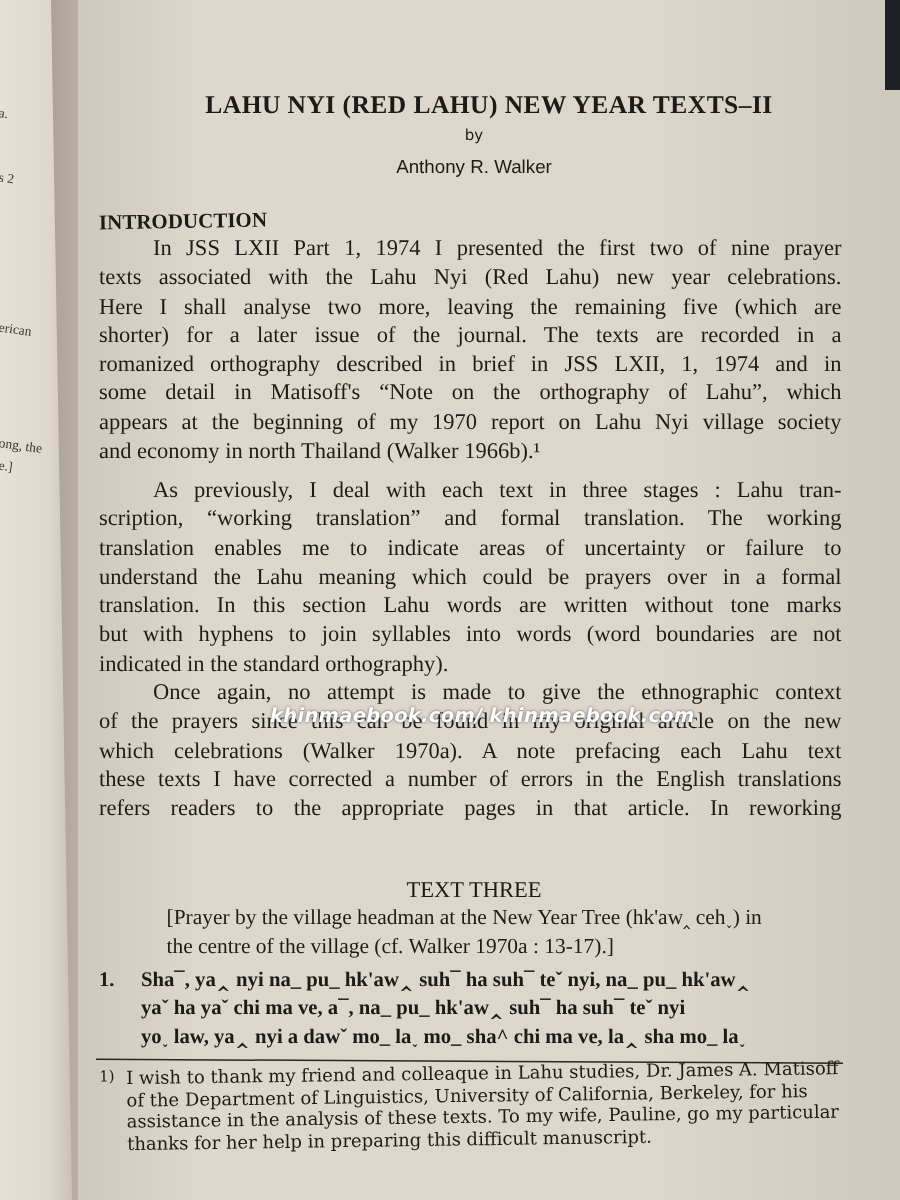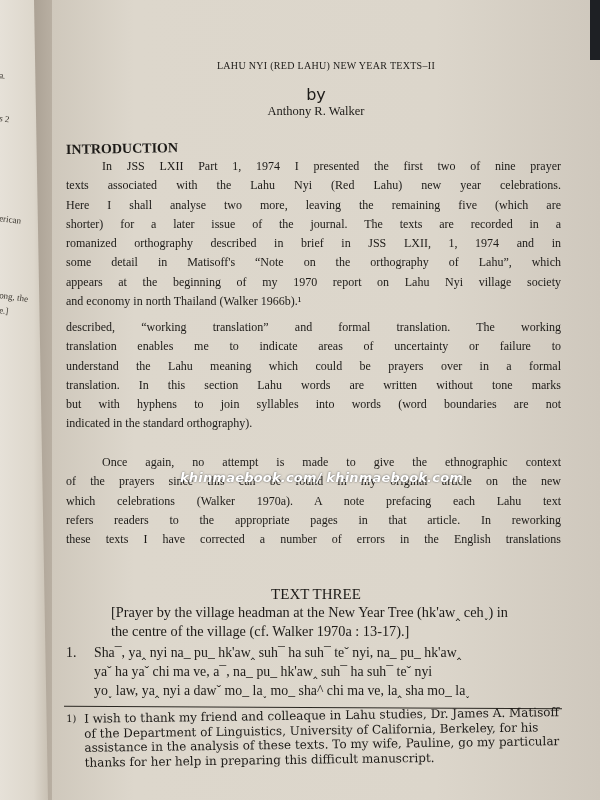--- a/index.html
+++ b/index.html
@@ -30,56 +30,56 @@
     }
     .page-edge {
       position:absolute; right:0; top:0; width:10px; height:60px;
       background:#1e2024; z-index:3;
     }
     .content {
       position:absolute; left:14px; top:0; width:500px; color:#1d1b18;
     }
     .title {
       position:absolute; left:40px; top:60px; width:440px; text-align:center;
-      font-weight:normal; font-size:10px; letter-spacing:0.3px;
+      font-weight:bold; font-size:17px; letter-spacing:0.3px;
     }
     .byline {
       position:absolute; left:0; top:85px; width:500px; text-align:center;
-      font-family:"DejaVu Sans","Liberation Sans",sans-serif; font-size:16px;
+      font-family:"DejaVu Sans","Liberation Sans",sans-serif; font-size:10px;
     }
     .author {
       position:absolute; left:0; top:104px; width:500px; text-align:center;
-      font-family:Liberation Serif, serif; font-size:12.5px;
+      font-family:Liberation Sans, sans-serif; font-size:12.5px;
     }
     .section-head {
       position:absolute; left:0; top:141px; font-weight:bold; font-size:14px;
       transform:rotate(-1deg);
     }
     .para {
-      position:absolute; left:0; width:495px; font-size:12px; line-height:19.3px;
+      position:absolute; left:0; width:495px; font-size:15px; line-height:19.3px;
       text-align:justify;
     }
     .para .line { display:block; white-space:nowrap; text-align:justify; text-align-last:justify; }
     .para .line.last { text-align-last:left; }
     .para .line.indent { padding-left:36px; }
     .p1 { top:157px; }
     .p2 { top:318px; }
     .p3 { top:453px; }
     .watermark {
       position:absolute; left:114px; top:470px; font-family:"DejaVu Sans",sans-serif;
       font-style:italic; font-weight:bold; font-size:13px; color:#ffffff;
       text-shadow:0 0 2px #555; letter-spacing:0.2px;
     }
     .text-head {
       position:absolute; left:0; top:586px; width:500px; text-align:center; font-size:15px;
     }
     .bracket-note { position:absolute; left:0; top:603px; width:495px; font-size:14.3px; line-height:19px;margin-left:45px; }
     .bracket-note .line { display:block; white-space:nowrap; }
     .lahu {
-      position:absolute; left:0; top:643px; width:495px; font-size:13.8px; line-height:19px;
+      position:absolute; left:0; top:643px; width:495px; font-size:13.8px; line-height:19px;font-weight:bold;
     }
     .lahu .line { display:block; white-space:nowrap; }
     .lahu .num { display:inline-block; width:28px; }
     .lahu .cont { padding-left:28px; }
     .rule {
       position:absolute; left:-2px; top:707px; width:498px; height:1px; background:#2a2722;
       transform:rotate(0.3deg);
     }
     .footnote {
       position:absolute; left:0; top:712px; width:500px; font-size:12px; line-height:14.5px;
@@ -117,34 +117,35 @@
       <span class="line">texts associated with the Lahu Nyi (Red Lahu) new year celebrations.</span>
       <span class="line">Here I shall analyse two more, leaving the remaining five (which are</span>
       <span class="line">shorter) for a later issue of the journal.  The texts are recorded in a</span>
       <span class="line">romanized orthography described in brief in JSS LXII, 1, 1974 and in</span>
       <span class="line">some detail in Matisoff's “Note on the orthography of Lahu”, which</span>
       <span class="line">appears at the beginning of my 1970 report on Lahu Nyi village society</span>
       <span class="line last">and economy in north Thailand (Walker 1966b).¹</span>
     </div>
 
     <div class="para p2">
-      <span class="line">described, “working translation” and formal translation.  The working</span>
+      <span class="line indent">As previously, I deal with each text in three stages : Lahu tran-</span>
+      <span class="line">scription, “working translation” and formal translation.  The working</span>
       <span class="line">translation enables me to indicate areas of uncertainty or failure to</span>
       <span class="line">understand the Lahu meaning which could be prayers over in a formal</span>
       <span class="line">translation.  In this section Lahu words are written without tone marks</span>
       <span class="line">but with hyphens to join syllables into words (word boundaries are not</span>
       <span class="line last">indicated in the standard orthography).</span>
     </div>
 
     <div class="para p3">
       <span class="line indent">Once again, no attempt is made to give the ethnographic context</span>
       <span class="line">of the prayers since this can be found in my original article on the new</span>
       <span class="line">which celebrations (Walker 1970a).  A note prefacing each Lahu text</span>
+      <span class="line">these texts I have corrected a number of errors in the English translations</span>
       <span class="line">refers readers to the appropriate pages in that article.  In reworking</span>
-      <span class="line">these texts I have corrected a number of errors in the English translations</span>
     </div>
 
     <div class="watermark">khinmaebook.com/ khinmaebook.com</div>
 
     <div class="text-head">TEXT THREE</div>
 
     <div class="bracket-note">
       <span class="line">[Prayer by the village headman at the New Year Tree (hk'aw‸ ceh˯) in</span>
       <span class="line">the centre of the village (cf. Walker 1970a : 13-17).]</span>
     </div>

